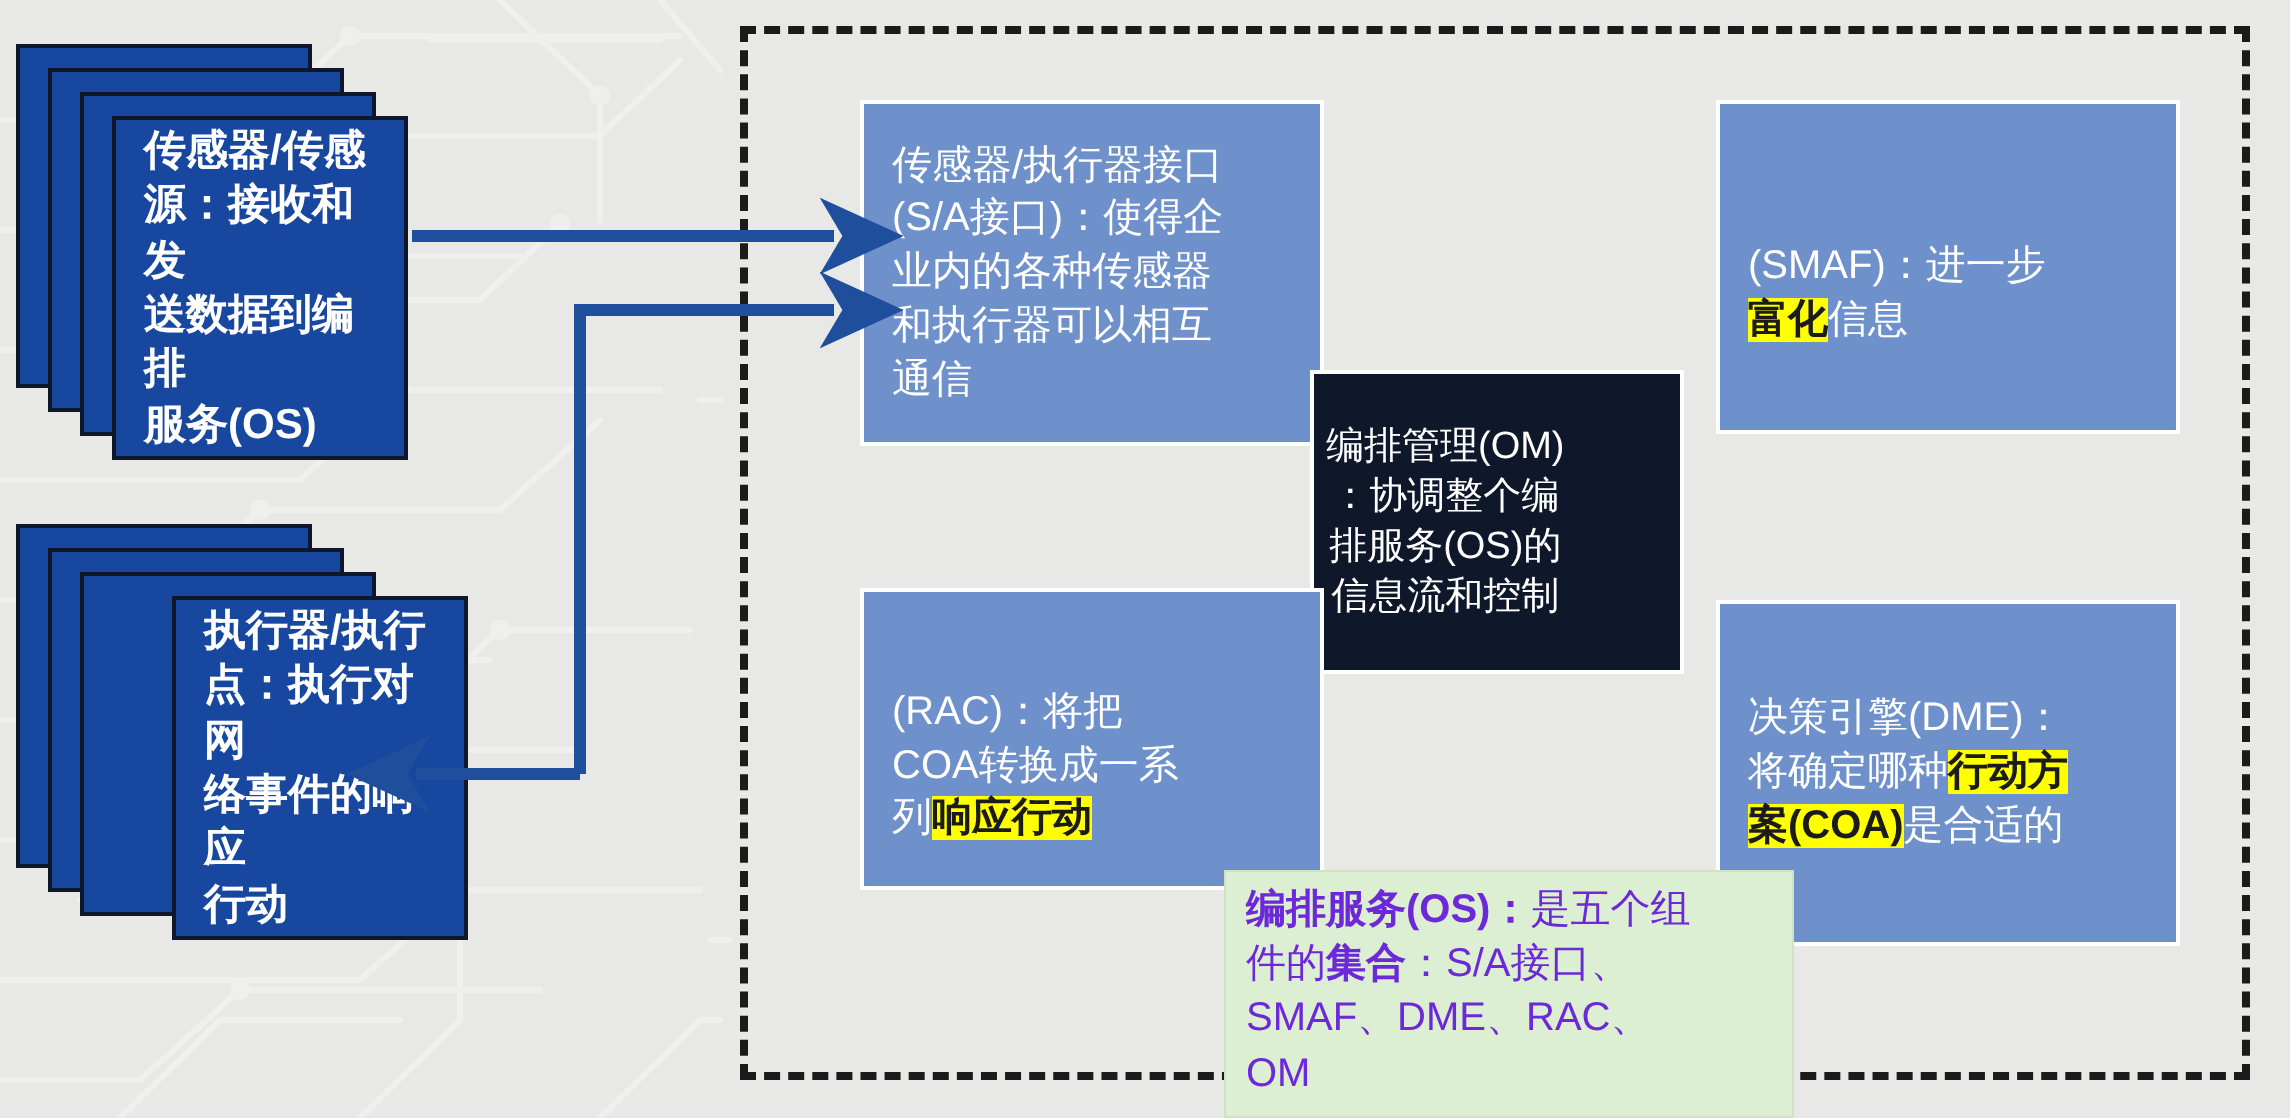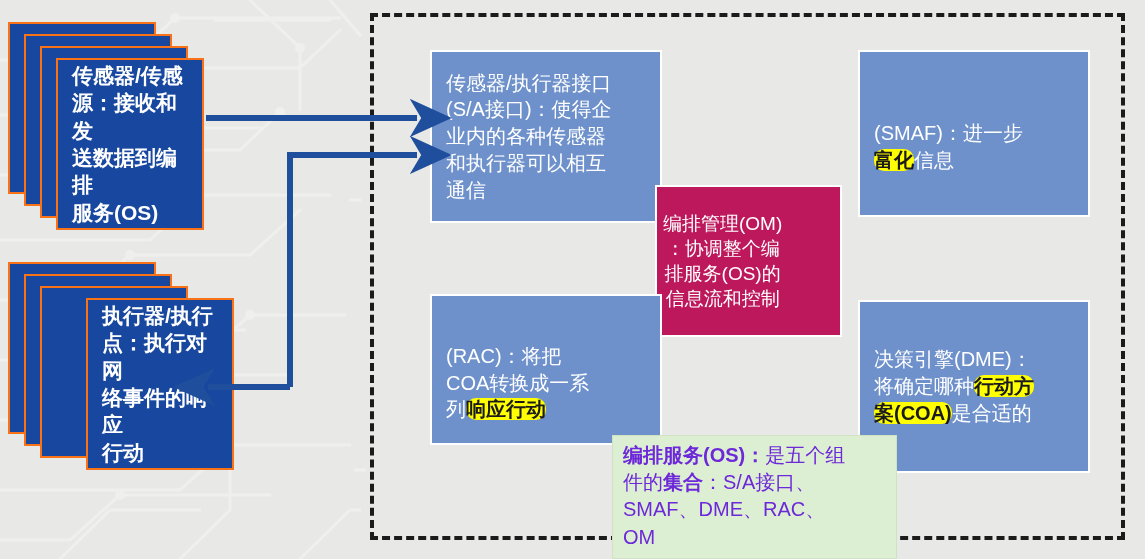--- a/index.html
+++ b/index.html
@@ -33,21 +33,21 @@
     border: 4px dashed #1b1b1b;
     box-sizing: border-box;
   }
   
   .stack {
     position: absolute;
   }
   .stack .card {
     position: absolute;
     background: #17479E;
-    border: 2px solid #f97316;
+    border: 2px solid #0f172a;
     box-sizing: border-box;
   }
   .stack .card.front {
     display: flex;
     align-items: center;
     justify-content: flex-start;
   }
   .stack .card.front p {
     margin: 0;
     padding: 0 10px 0 14px;
@@ -69,27 +69,26 @@
   .comp p {
     margin: 0;
     padding: 0 10px 0 14px;
     font-size: 20px;
     line-height: 1.34;
     color: #ffffff;
   }
   .comp .b  { font-weight: normal; }
   .comp .n  { font-weight: normal; }
   .blue-box  { background: #6E91CB; }
-  .green-box { background: #be185d; }
+  .green-box { background: #0f172a; }
   .green-box p { font-weight: bold; font-size: 19px; line-height: 1.32; text-align: center; padding: 0 6px; }
   .hl {
     background: #FFFF00;
     color: #1b1b1b;
     font-weight: bold;
-    border-radius: 10px;
   }
   
   .os-box {
     position: absolute;
     box-sizing: border-box;
     background: #DDEFD2;
     border: 1px solid #cfe3c2;
     display: flex;
     align-items: flex-start;
   }

